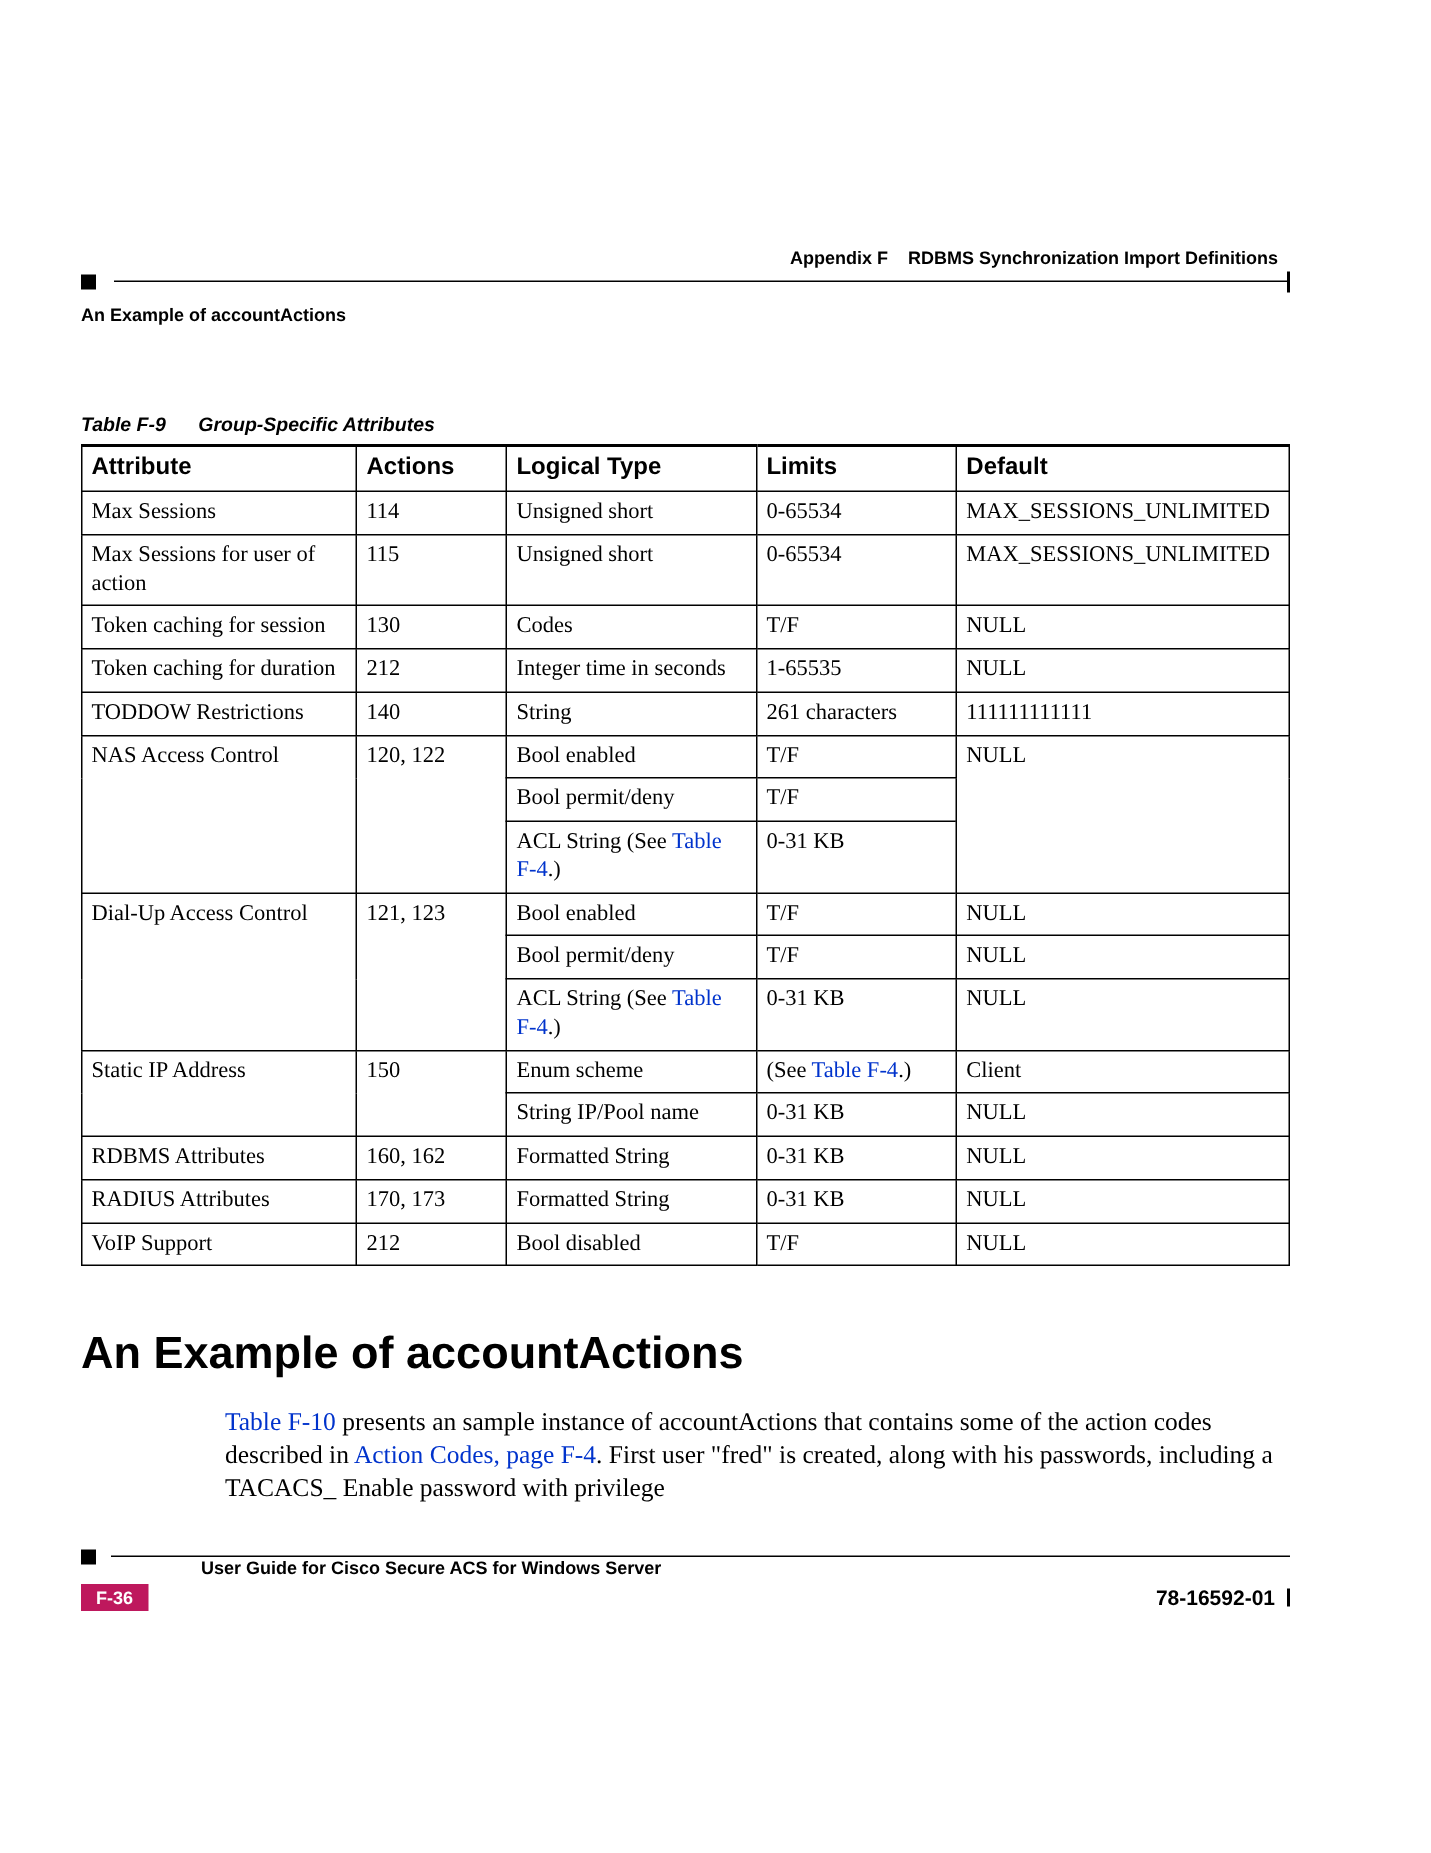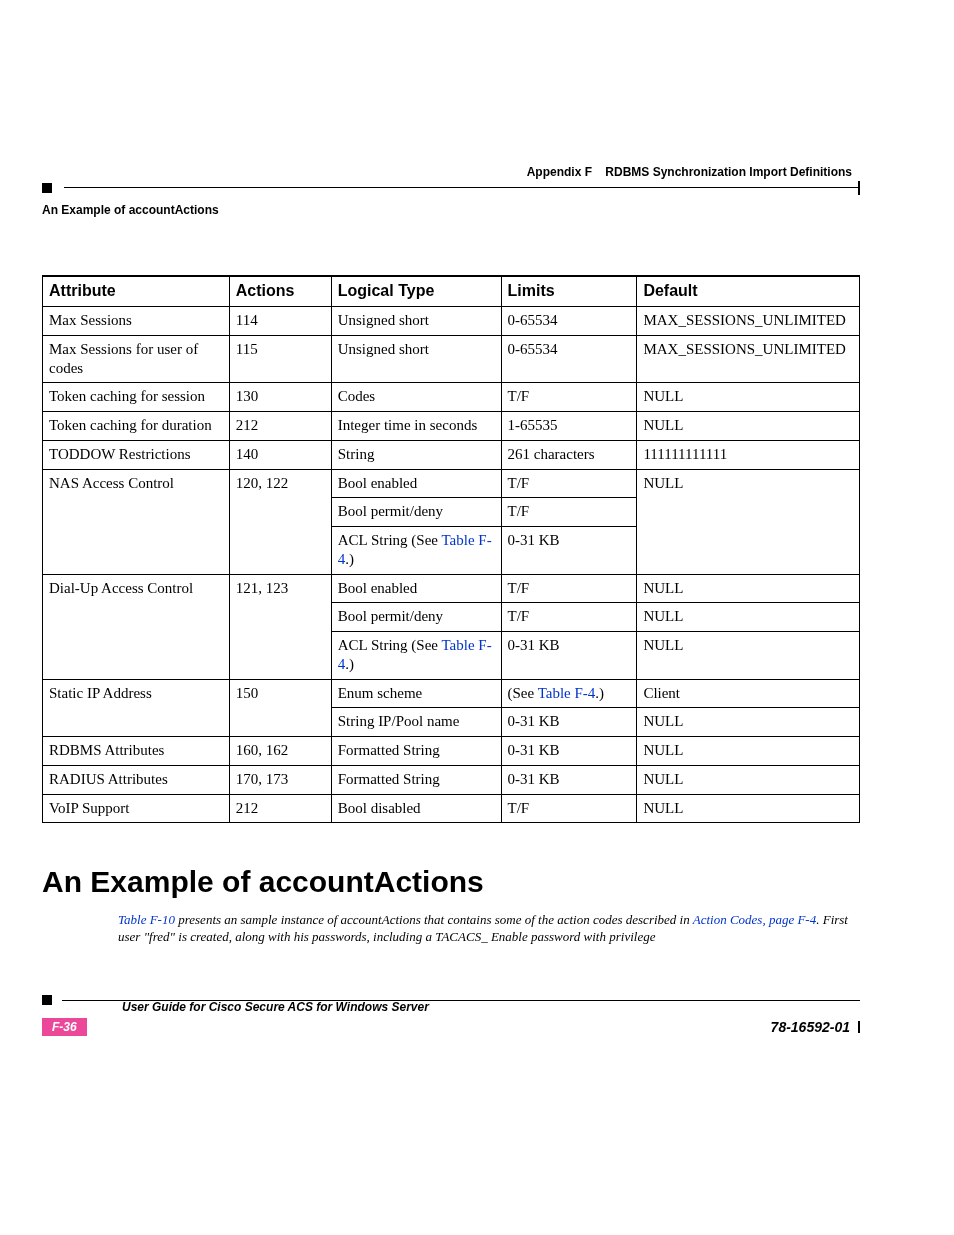--- a/index.html
+++ b/index.html
@@ -4,21 +4,21 @@
 <style>
   body {
     margin: 0;
     padding: 0;
     background: #fff;
     font-family: "Times New Roman", Times, serif;
     color: #000;
     width: 954px;
   }
   .page {
-    padding: 165px 94px 60px 42px;
+    padding: 165px 94px 60px 54px;
     position: relative;
   }
   .running-header {
     text-align: right;
     font-family: Arial, Helvetica, sans-serif;
     font-weight: bold;
     font-size: 12px;
     margin-bottom: 2px;
     padding-right: 8px;
   }
@@ -91,28 +91,26 @@
   .col-limits { width: 16%; }
   .col-def    { width: 22%; }
   a.xref { color: #0033cc; text-decoration: none; }
   h2.section-heading {
     font-family: Arial, Helvetica, sans-serif;
     font-weight: bold;
     font-size: 30px;
     margin: 42px 0 10px 0;
   }
   .body-para {
-    font-size: 13px;
+    font-size: 17px;
     line-height: 1.3;
-    margin-left: 76px;
-    font-style: italic;
+    margin-left: 96px;
   }
   .footer {
-    margin-top: 48px;
-    font-style: italic;
+    margin-top: 28px;
   }
   .footer-rule {
     display: flex;
     align-items: center;
     height: 12px;
   }
   .footer-rule .sq {
     width: 10px;
     height: 10px;
     background: #000;
@@ -129,21 +127,21 @@
     margin-left: 80px;
     margin-top: -6px;
   }
   .footer-bottom {
     display: flex;
     justify-content: space-between;
     align-items: center;
     margin-top: 4px;
   }
   .page-num-box {
-    background: #ec4899;
+    background: #be185d;
     color: #fff;
     font-family: Arial, Helvetica, sans-serif;
     font-weight: bold;
     font-size: 12px;
     padding: 2px 10px;
   }
   .doc-id {
     font-family: Arial, Helvetica, sans-serif;
     font-weight: bold;
     font-size: 14px;
@@ -165,20 +163,24 @@
   <div class="running-header">
     <span>Appendix F</span>&nbsp;&nbsp;&nbsp;&nbsp;<span>RDBMS Synchronization Import Definitions</span>
   </div>
   <div class="header-rule">
     <div class="sq"></div>
     <div class="line"></div>
     <div class="end-tick"></div>
   </div>
   <div class="section-tag">An Example of accountActions</div>
 
+  <div class="table-caption">
+    <span class="num">Table F-9</span>
+    <span class="title">Group-Specific Attributes</span>
+  </div>
 
   <table class="data">
     <colgroup>
       <col class="col-attr">
         <col class="col-act">
         <col class="col-type">
         <col class="col-limits">
         <col class="col-def">
     </colgroup>
     <thead>
@@ -192,21 +194,21 @@
     </thead>
     <tbody>
       <tr>
         <td>Max Sessions</td>
         <td>114</td>
         <td>Unsigned short</td>
         <td>0-65534</td>
         <td>MAX_SESSIONS_UNLIMITED</td>
       </tr>
       <tr>
-        <td>Max Sessions for user of codes</td>
+        <td>Max Sessions for user of action</td>
         <td>115</td>
         <td>Unsigned short</td>
         <td>0-65534</td>
         <td>MAX_SESSIONS_UNLIMITED</td>
       </tr>
       <tr>
         <td>Token caching for session</td>
         <td>130</td>
         <td>Codes</td>
         <td>T/F</td>

